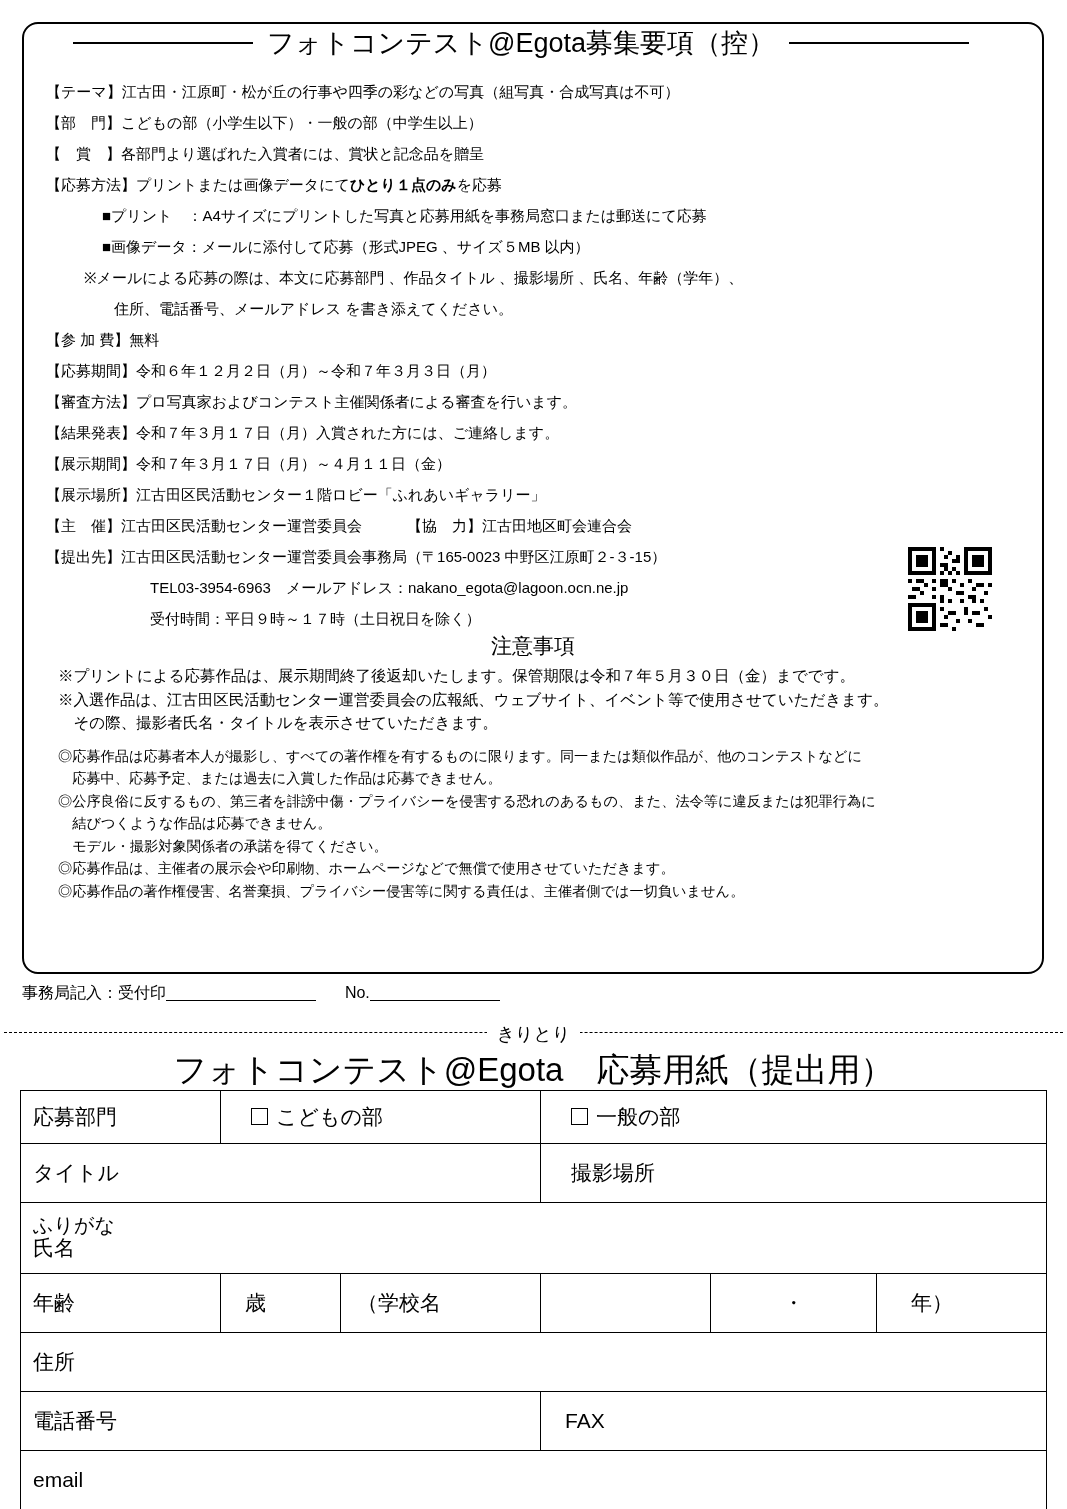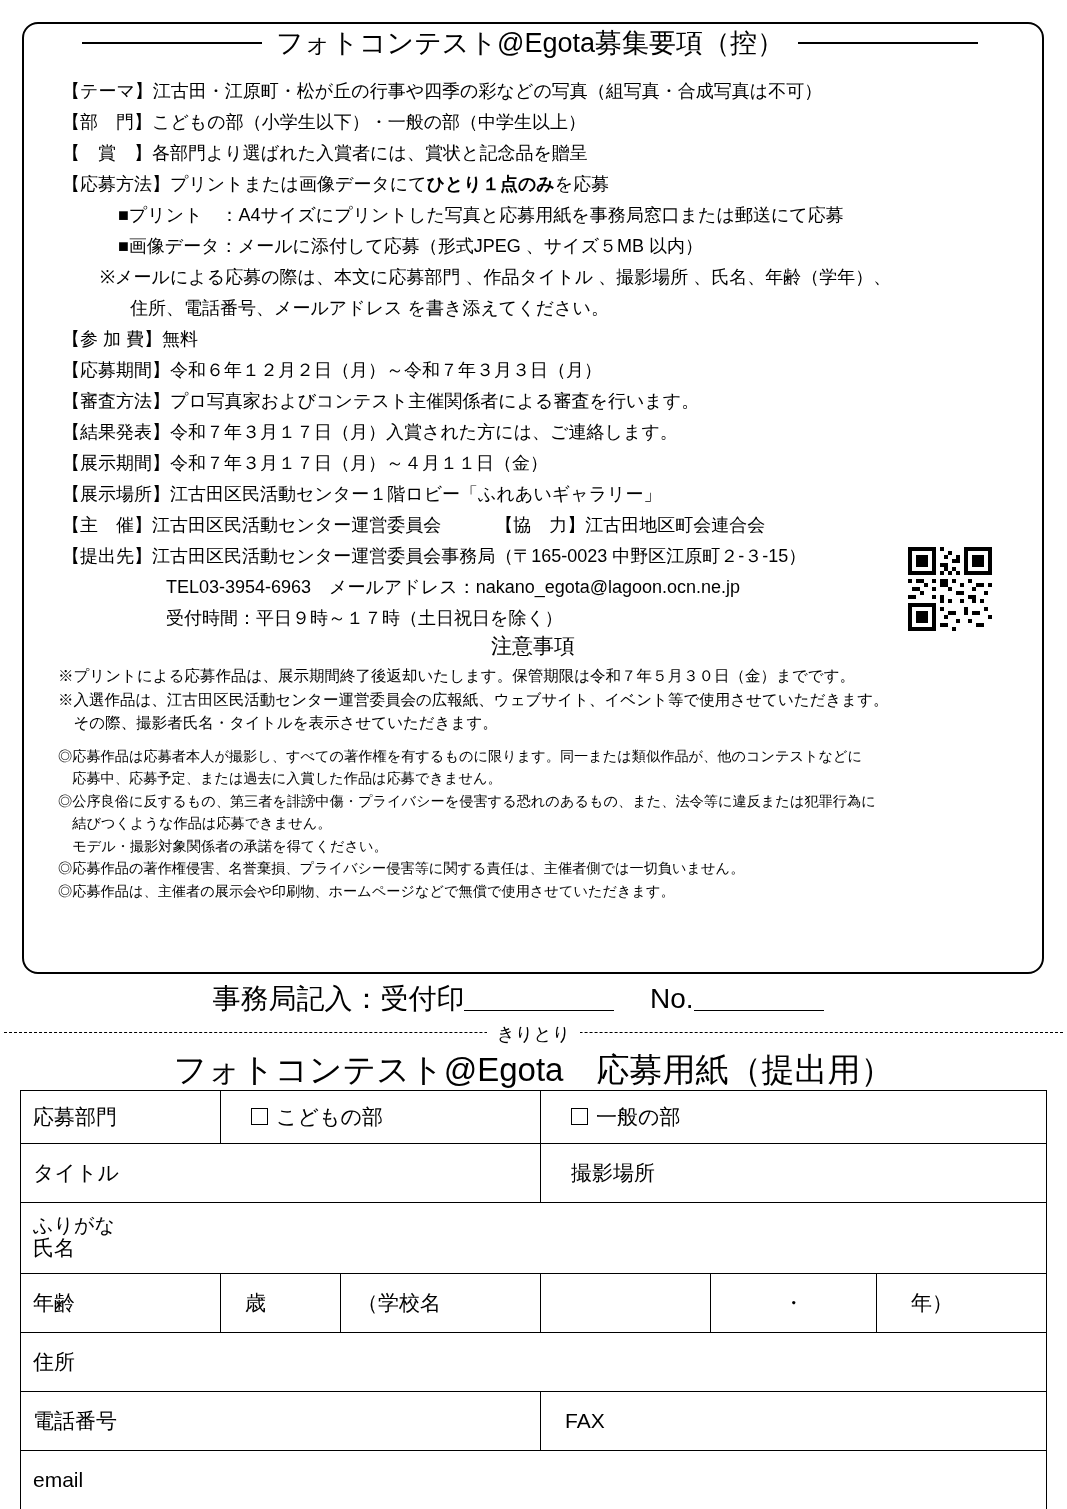--- a/index.html
+++ b/index.html
@@ -29,21 +29,21 @@
     left: 22px;
     top: 22px;
     width: 1022px;
     height: 952px;
     border: 2px solid #000;
     border-radius: 16px;
     box-sizing: border-box;
   }
   .title-wrap {
     position: absolute;
-    left: 19px;
+    left: 10px;
     top: 22px;
     width: 1022px;
     height: 42px;
     display: flex;
     align-items: center;
     justify-content: center;
   }
   .title-line {
     flex: 0 0 auto;
     width: 180px;
@@ -57,23 +57,22 @@
     font-size: 27px;
     letter-spacing: 0px;
     white-space: nowrap;
   }
 
   .body-text {
     position: absolute;
     left: 46px;
     top: 76px;
     width: 986px;
-    font-size: 18px;
+    font-size: 15px;
     line-height: 31px;
-    margin-left: 16px;
   }
   .line {
     white-space: nowrap;
   }
   .lbl {
     display: inline-block;
   }
   .bold {
     font-weight: bold;
   }
@@ -114,24 +113,24 @@
     height: 84px;
   }
   .qr svg { display: block; }
 
   
   .office-line {
     position: absolute;
     left: 22px;
     top: 980px;
     width: 1022px;
-    text-align: center;
+    text-align: left;
     padding-right: 30px;
     box-sizing: border-box;
-    font-size: 28px;
+    font-size: 16px;
     white-space: nowrap;
   }
   .ul-space {
     display: inline-block;
     border-bottom: 1.5px solid #000;
     width: 150px;
     height: 20px;
     vertical-align: -3px;
   }
   .ul-space.short { width: 130px; }
@@ -358,22 +357,22 @@
   <div class="notes">
     <div class="n-line">※プリントによる応募作品は、展示期間終了後返却いたします。保管期限は令和７年５月３０日（金）までです。</div>
     <div class="n-line">※入選作品は、江古田区民活動センター運営委員会の広報紙、ウェブサイト、イベント等で使用させていただきます。</div>
     <div class="n-line">　その際、撮影者氏名・タイトルを表示させていただきます。</div>
     <div style="height:10px;"></div>
     <div class="n-line small">◎応募作品は応募者本人が撮影し、すべての著作権を有するものに限ります。同一または類似作品が、他のコンテストなどに</div>
     <div class="n-line small">　応募中、応募予定、または過去に入賞した作品は応募できません。</div>
     <div class="n-line small">◎公序良俗に反するもの、第三者を誹謗中傷・プライバシーを侵害する恐れのあるもの、また、法令等に違反または犯罪行為に</div>
     <div class="n-line small">　結びつくような作品は応募できません。</div>
     <div class="n-line small">　モデル・撮影対象関係者の承諾を得てください。</div>
+    <div class="n-line small">◎応募作品は、主催者の展示会や印刷物、ホームページなどで無償で使用させていただきます。</div>
     <div class="n-line small">◎応募作品の著作権侵害、名誉棄損、プライバシー侵害等に関する責任は、主催者側では一切負いません。</div>
-    <div class="n-line small">◎応募作品は、主催者の展示会や印刷物、ホームページなどで無償で使用させていただきます。</div>
   </div>
 
   <div class="office-line">
     <span>事務局記入：受付印</span><span class="ul-space"></span>
     <span style="display:inline-block;width:20px;"></span>
     <span>No.</span><span class="ul-space short"></span>
   </div>
 
   <div class="cut-wrap">
     <div class="cut-dash"></div>

